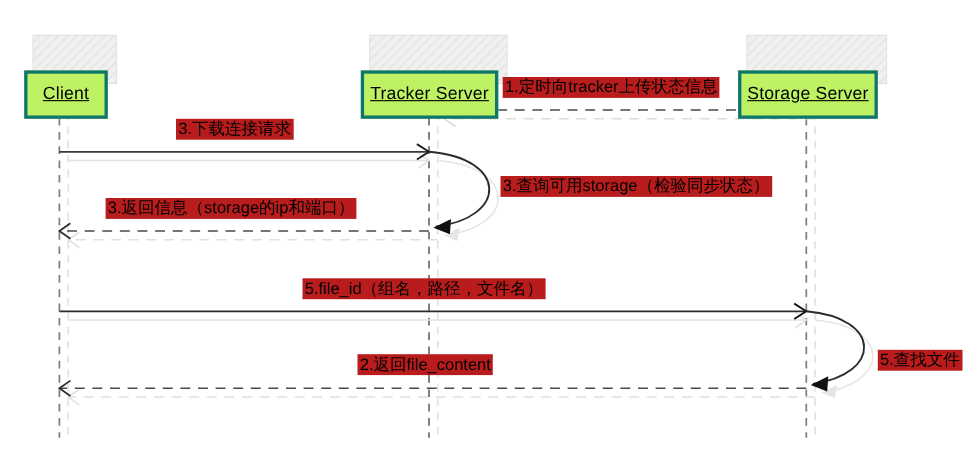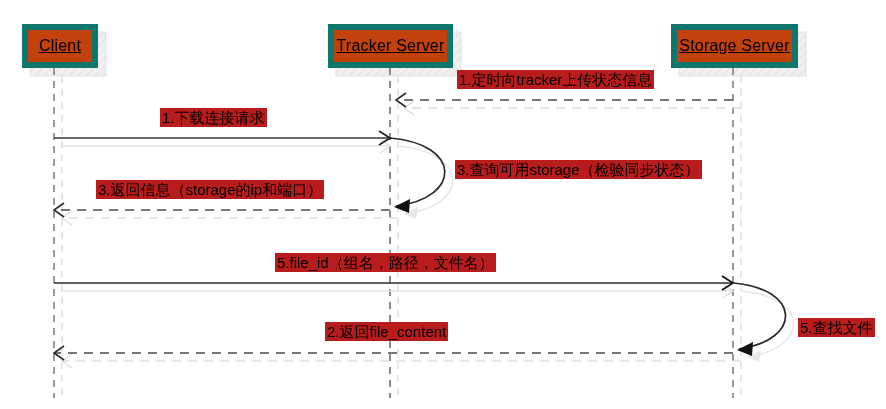--- a/index.html
+++ b/index.html
@@ -22,26 +22,27 @@
   #svg-layer {
     position: absolute;
     left: 0;
     top: 0;
     width: 886px;
     height: 409px;
   }
   .lifeline-box {
     position: absolute;
     box-sizing: border-box;
-    background: #c2410c;
-    border: 6px solid #0f766e;
+    background: #bef264;
+    border: 3px solid #0f766e;
     display: flex;
     align-items: center;
     justify-content: center;
     z-index: 5;
+    margin-top: 40px;
   }
   .lifeline-box .label {
     font-size: 16px;
     color: #000000;
     text-decoration: underline;
     white-space: nowrap;
     letter-spacing: 0.2px;
   }
   .msg-label {
     position: absolute;
@@ -141,21 +142,21 @@
   <div class="lifeline-box" style="left:328px; top:24px; width:125px; height:44px;">
     <span class="label">Tracker Server</span>
   </div>
 
   <div class="lifeline-box" style="left:671px; top:24px; width:127px; height:44px;">
     <span class="label">Storage Server</span>
   </div>
 
   <div class="msg-label" style="left:457px; top:70px;">1.定时向tracker上传状态信息</div>
 
-  <div class="msg-label" style="left:160px; top:108px;">1.下载连接请求</div>
+  <div class="msg-label" style="left:160px; top:108px;">3.下载连接请求</div>
 
   <div class="msg-label" style="left:455px; top:160px;">3.查询可用storage（检验同步状态）</div>
 
   <div class="msg-label" style="left:96px; top:180px;">3.返回信息（storage的ip和端口）</div>
 
   <div class="msg-label" style="left:275px; top:253px;">5.file_id（组名，路径，文件名）</div>
 
   <div class="msg-label" style="left:798px; top:318px;">5.查找文件</div>
 
   <div class="msg-label" style="left:325px; top:322px;">2.返回file_content</div>

